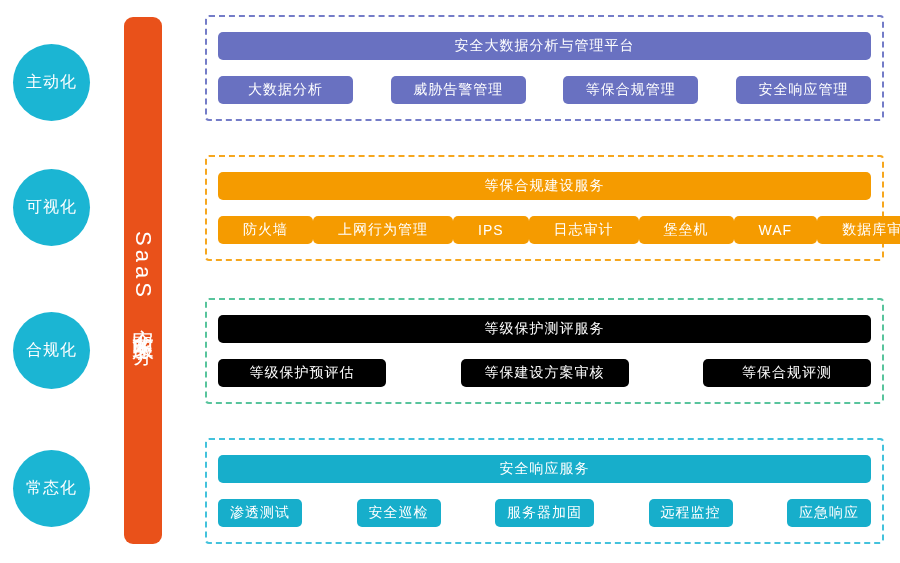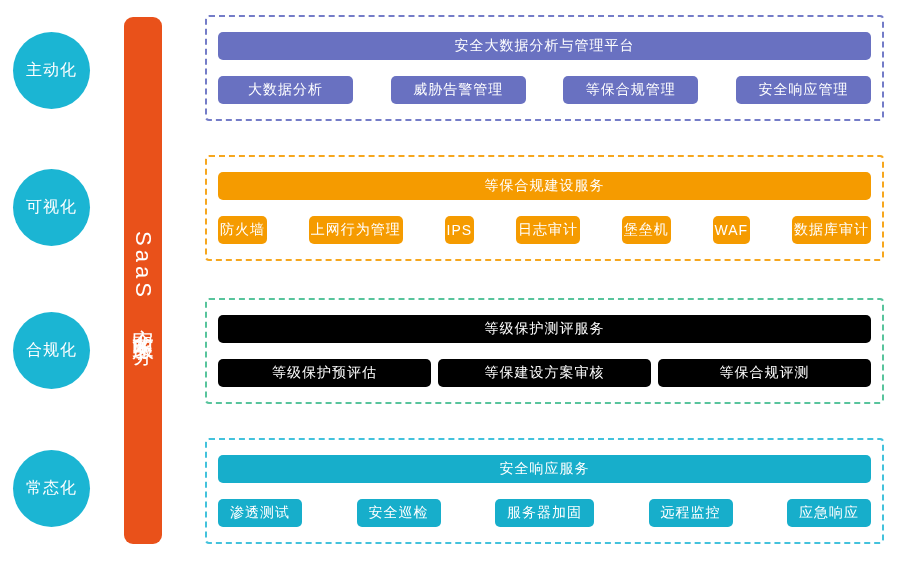--- a/index.html
+++ b/index.html
@@ -6,21 +6,21 @@
   body{
     width:900px;height:563px;position:relative;background:#ffffff;overflow:hidden;
     font-family:"Liberation Sans","DejaVu Sans",sans-serif;
   }
   
   .circle{
     position:absolute;left:13px;width:77px;height:77px;border-radius:50%;
     background:#1BB5D3;color:#fff;display:flex;align-items:center;justify-content:center;
     font-size:16px;letter-spacing:1px;
   }
-  .c1{top:32px}.c2{top:169px}.c3{top:312px}.c4{top:450px}
+  .c1{top:44px}.c2{top:169px}.c3{top:312px}.c4{top:450px}
   
   .vbar{
     position:absolute;left:124px;top:17px;width:38px;height:527px;background:#E9511A;
     border-radius:9px;color:#fff;display:flex;align-items:center;justify-content:center;
     writing-mode:vertical-lr;text-orientation:mixed;font-size:22px;letter-spacing:4px;
   }
   
   .panel{
     position:absolute;left:205px;width:679px;height:106px;box-sizing:border-box;
     border:2px dashed;border-radius:4px;padding:15px 11px 0 11px;
@@ -37,22 +37,22 @@
   .btn{
     height:28px;border-radius:5px;color:#fff;display:flex;align-items:center;
     justify-content:center;font-size:14px;letter-spacing:1px;white-space:nowrap;
     box-sizing:border-box;
   }
   .p1 .fill{background:#6971C1}
   .p2 .fill{background:#F59B00}
   .p3 .fill{background:#000000}
   .p4 .fill{background:#17AECB}
   .p1 .btn{width:135px}
-  .p2 .btn{padding:0 2px}
-  .p3 .btn{width:213px}
+  .p2 .btn{padding:0 25px}
+  .p3 .btn{width:168px}
   .p4 .btn{min-width:82px;padding:0 12px}
 </style>
 </head>
 <body>
 
 <div class="circle c1">
   <span>主动化</span>
 </div>
 <div class="circle c2">
   <span>可视化</span>

